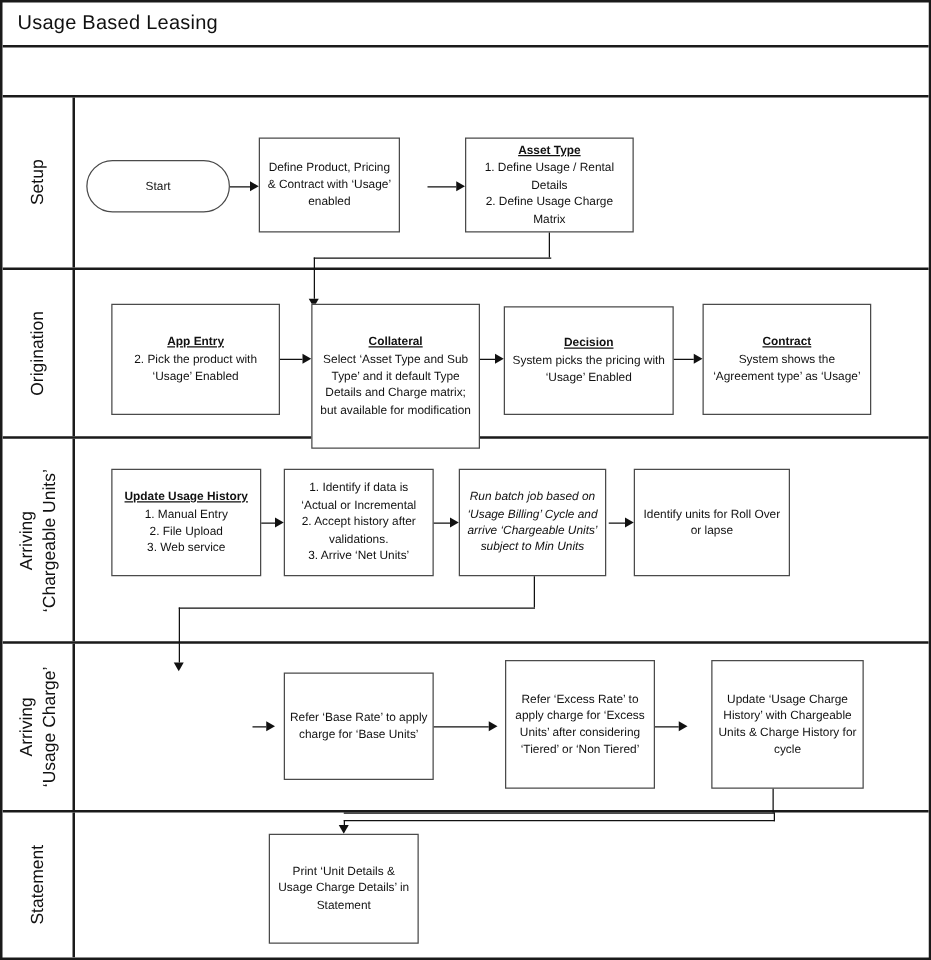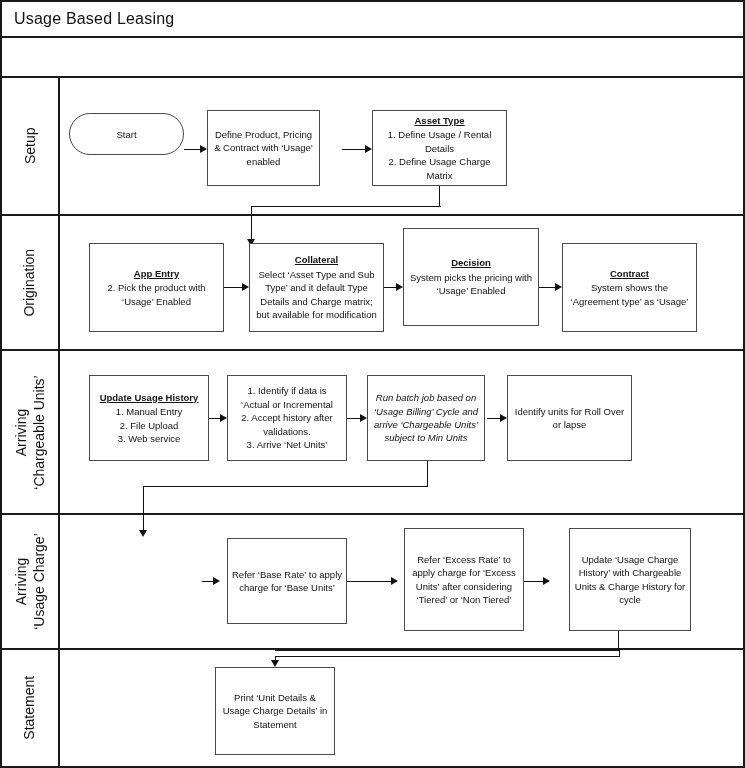--- a/index.html
+++ b/index.html
@@ -61,21 +61,21 @@
   </div>
 
   <div id="spacer-band"></div>
 
   <div class="lane" style="top:76px;height:138px;">
     <div class="lane-header">
       <div class="lane-label">Setup</div>
     </div>
     <div class="lane-body">
 
-      <div class="oval" style="left:9px;top:35px;width:115px;height:42px;">
+      <div class="oval" style="left:9px;top:50px;width:115px;height:42px;">
         <span>Start</span>
       </div>
 
       <div class="node" style="left:147px;top:32px;width:113px;height:76px;">
         <div class="inner">
           <span>Define Product, Pricing &amp; Contract with ‘Usage’ enabled</span>
         </div>
       </div>
 
       <div class="node" style="left:312px;top:32px;width:135px;height:76px;">
@@ -107,28 +107,28 @@
       <div class="vline" style="left:191px;top:0px;height:23px;"></div>
       <div class="arrow-d" style="left:186.5px;top:23px;"></div>
 
       <div class="node" style="left:29px;top:27px;width:135px;height:89px;">
         <div class="inner">
           <span class="hd">App Entry</span><br>
           <span>2. Pick the product with ‘Usage’ Enabled</span>
         </div>
       </div>
 
-      <div class="node" style="left:189px;top:27px;width:135px;height:89px;">
+      <div class="node" style="left:189px;top:27px;width:135px;height:116px;">
         <div class="inner">
           <span class="hd">Collateral</span><br>
           <span>Select ‘Asset Type and Sub Type’ and it default Type Details and Charge matrix; but available for modification</span>
         </div>
       </div>
 
-      <div class="node" style="left:343px;top:12px;width:136px;height:98px;">
+      <div class="node" style="left:343px;top:29px;width:136px;height:87px;">
         <div class="inner">
           <span class="hd">Decision</span><br>
           <span>System picks the pricing with ‘Usage’ Enabled</span>
         </div>
       </div>
 
       <div class="node" style="left:502px;top:27px;width:135px;height:89px;">
         <div class="inner">
           <span class="hd">Contract</span><br>
           <span>System shows the ‘Agreement type’ as ‘Usage’</span>

